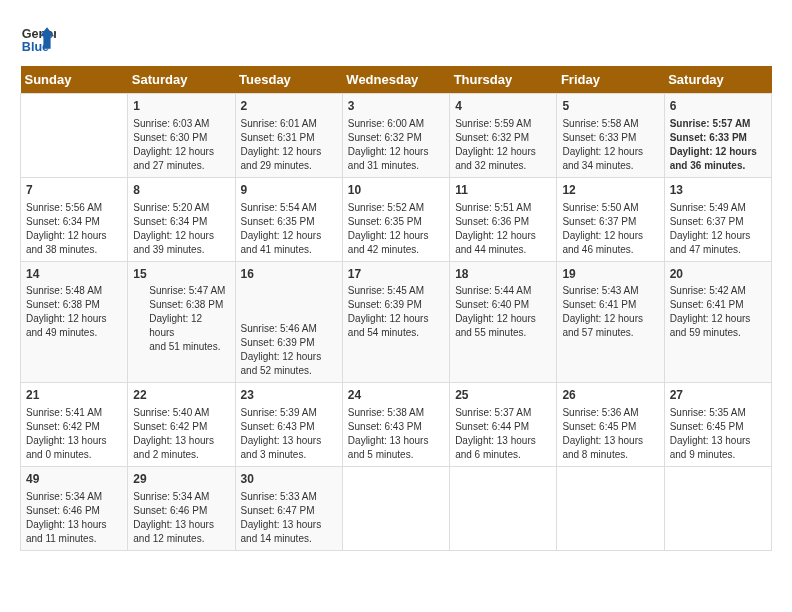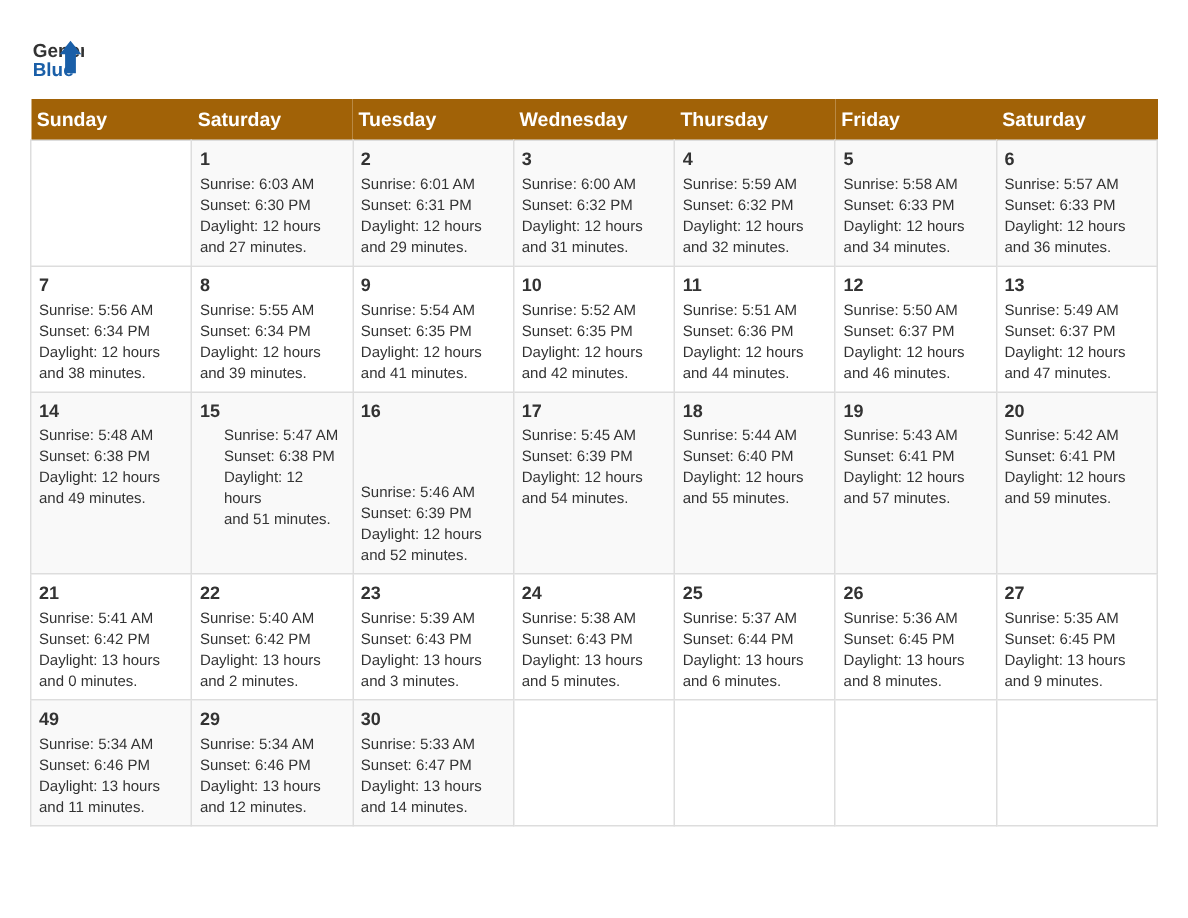--- a/index.html
+++ b/index.html
@@ -143,37 +143,37 @@
         </td>
         <td>
           <div class="day-num">5</div>
           <div class="day-info" style="white-space: pre-line;">Sunrise: 5:58 AM
 Sunset: 6:33 PM
 Daylight: 12 hours
 and 34 minutes.</div>
         </td>
         <td>
           <div class="day-num">6</div>
-          <div class="day-info" style="white-space: pre-line;">Sunrise: 5:57 AM
+          <div class="day-info" style="white-space: pre-line; font-weight: bold;">Sunrise: 5:57 AM
 Sunset: 6:33 PM
 Daylight: 12 hours
 and 36 minutes.</div>
         </td>
       </tr>
       <tr>
         <td>
           <div class="day-num">7</div>
           <div class="day-info" style="white-space: pre-line;">Sunrise: 5:56 AM
 Sunset: 6:34 PM
 Daylight: 12 hours
 and 38 minutes.</div>
         </td>
         <td>
           <div class="day-num">8</div>
-          <div class="day-info" style="white-space: pre-line;">Sunrise: 5:55 AM
+          <div class="day-info" style="white-space: pre-line;">Sunrise: 5:20 AM
 Sunset: 6:34 PM
 Daylight: 12 hours
 and 39 minutes.</div>
         </td>
         <td>
           <div class="day-num">9</div>
           <div class="day-info" style="white-space: pre-line;">Sunrise: 5:54 AM
 Sunset: 6:35 PM
 Daylight: 12 hours
 and 41 minutes.</div>

